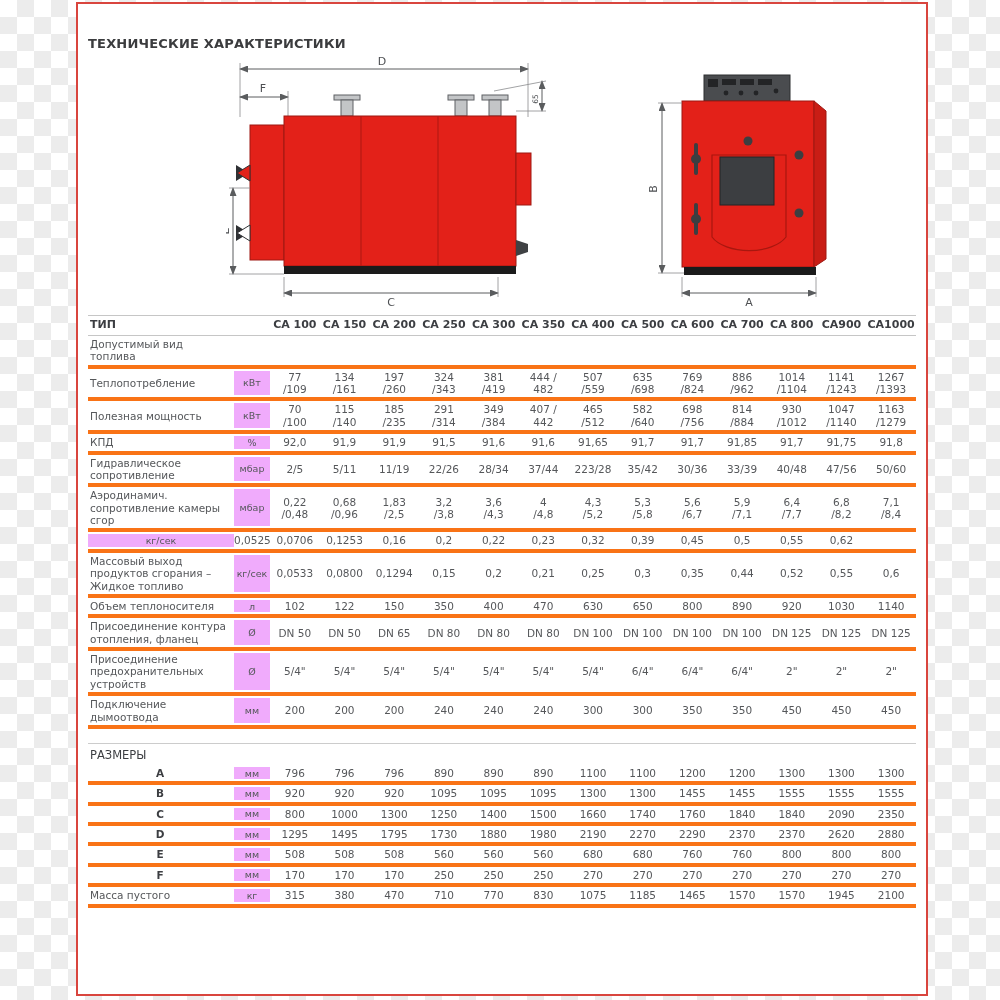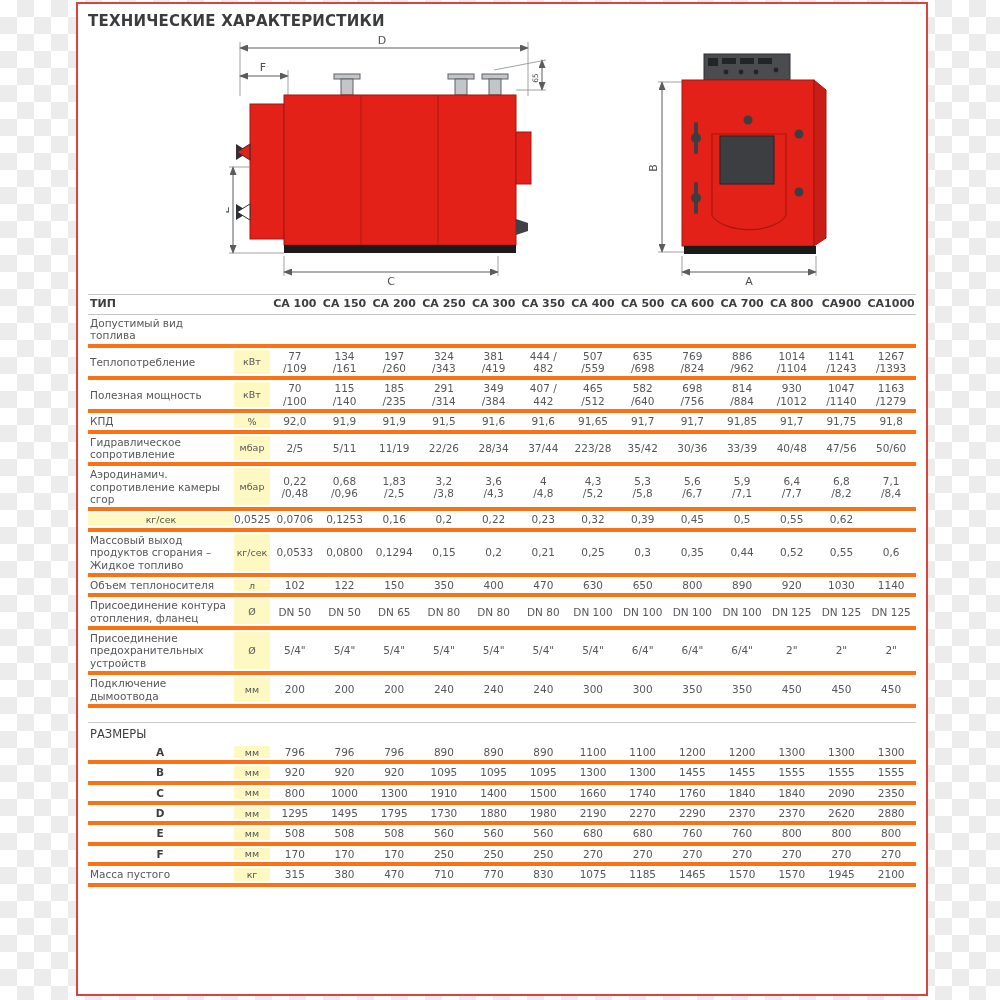--- a/index.html
+++ b/index.html
@@ -8,21 +8,21 @@
     font-family:"DejaVu Sans","Liberation Sans",sans-serif;
     background:
       repeating-conic-gradient(#ececec 0% 25%, #ffffff 0% 50%) 0 0 / 34px 34px;
   }
   .panel {
     position:absolute; left:76px; top:2px; width:852px; height:994px;
     background:#ffffff; border:2px solid #d9453e; overflow:hidden;
     padding:8px 10px 6px 10px;
   }
   .page-title {
-    font-size:15px; font-weight:bold; color:#3b3c3e; letter-spacing:.2px;
+    font-size:13px; font-weight:bold; color:#3b3c3e; letter-spacing:.2px;margin-top:24px;
   }
 
   
   .diagrams { position:relative; height:252px; margin-top:4px; }
   .svg-left  { position:absolute; left:138px; top:0; }
   .svg-right { position:absolute; left:548px; top:8px; }
   svg text { font-family:"DejaVu Sans","Liberation Sans",sans-serif; fill:#4d4f52; }
   .dimtxt { font-size:11px; }
   .dimtxt-sm { font-size:7.5px; }
 
@@ -33,21 +33,21 @@
     grid-template-columns:146px 36px repeat(13, 1fr);
     align-items:center;
     border-bottom:4px solid #f97316;
     padding:2px 0;
   }
   .trow.head { border-top:1px solid #c6c6c6; border-bottom:1px solid #c6c6c6; padding:3px 0; }
   .cell { font-size:10.5px; color:#55575a; line-height:1.18; }
   .lbl { text-align:left; padding-left:2px; padding-right:4px; }
   .lbl.letter { text-align:center; font-weight:bold; color:#3c3e42; }
   .unit { text-align:center; font-size:9.5px; align-self:stretch; display:flex; align-items:center; justify-content:center; }
-  .unit.shaded { background:#fef9c3; }
+  .unit.shaded { background:#f0abfc; }
   .val { text-align:center; white-space:pre-line; }
   .type-lbl { font-weight:bold; color:#3c3e42; font-size:11px; }
   .model { text-align:center; font-weight:bold; color:#3c3e42; font-size:11px; }
   .fuel-span { grid-column:3 / -1; text-align:center; }
   .section-head {
     border-top:1px solid #cccccc; margin-top:14px; padding:4px 0 3px 2px;
     font-size:11.5px; font-weight:normal; color:#3c3e42;
   }
 </style>
 </head>
@@ -453,21 +453,21 @@
           <div class="cell val">1555</div>
           <div class="cell val">1555</div>
           <div class="cell val">1555</div>
         </div>
         <div class="trow">
           <div class="cell lbl letter">C</div>
           <div class="cell unit shaded">мм</div>
           <div class="cell val">800</div>
           <div class="cell val">1000</div>
           <div class="cell val">1300</div>
-          <div class="cell val">1910</div>
+          <div class="cell val">1250</div>
           <div class="cell val">1400</div>
           <div class="cell val">1500</div>
           <div class="cell val">1660</div>
           <div class="cell val">1740</div>
           <div class="cell val">1760</div>
           <div class="cell val">1840</div>
           <div class="cell val">1840</div>
           <div class="cell val">2090</div>
           <div class="cell val">2350</div>
         </div>

